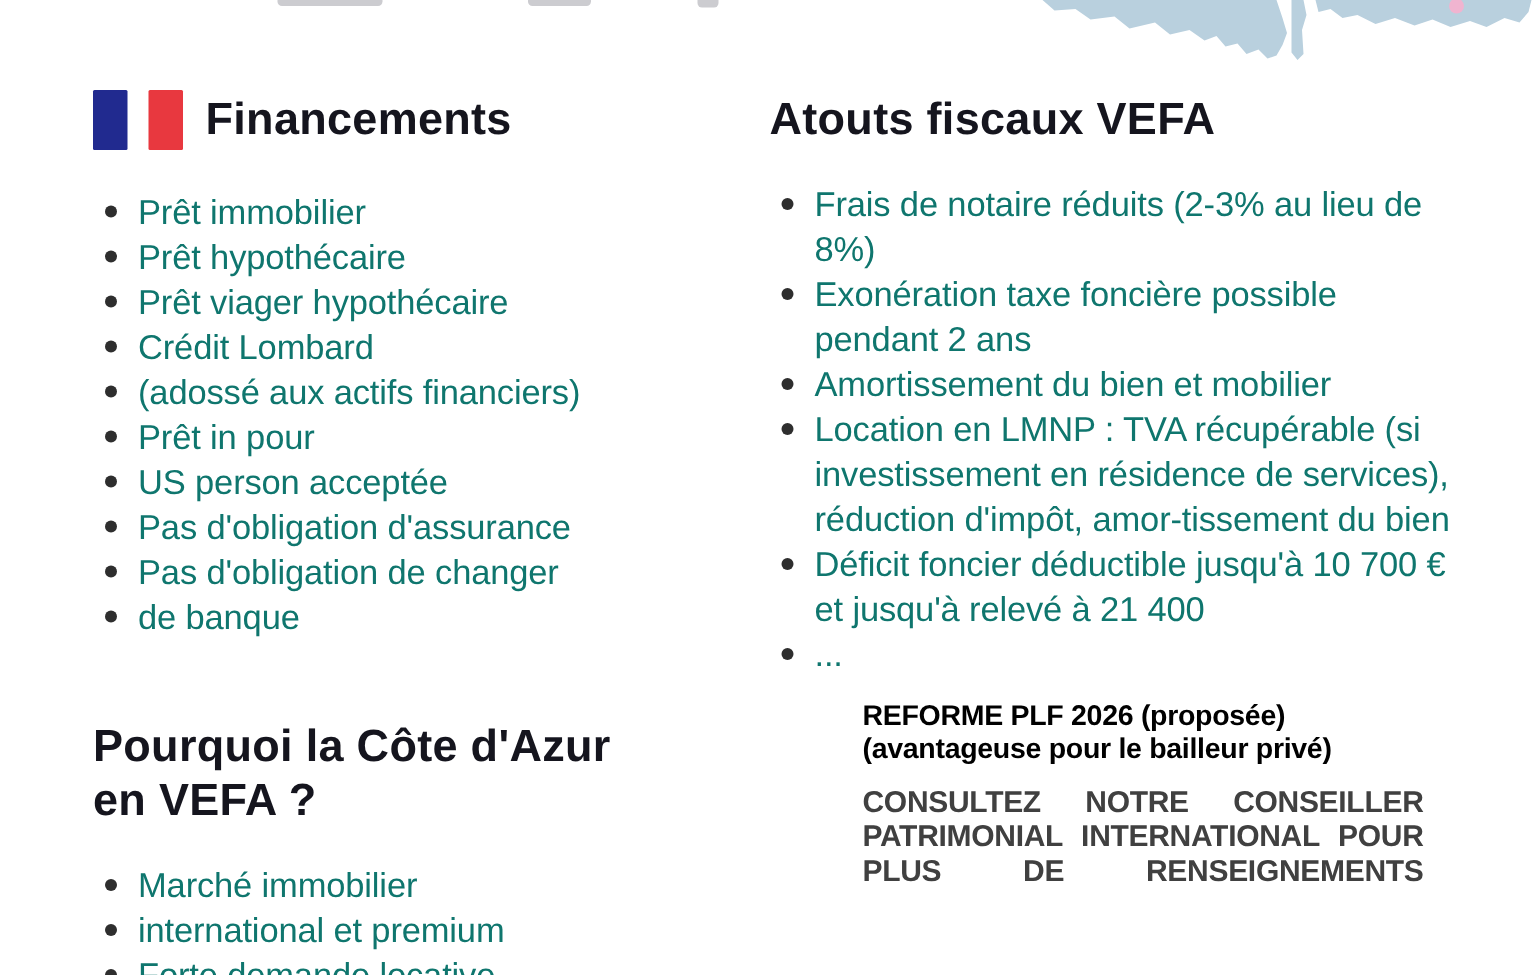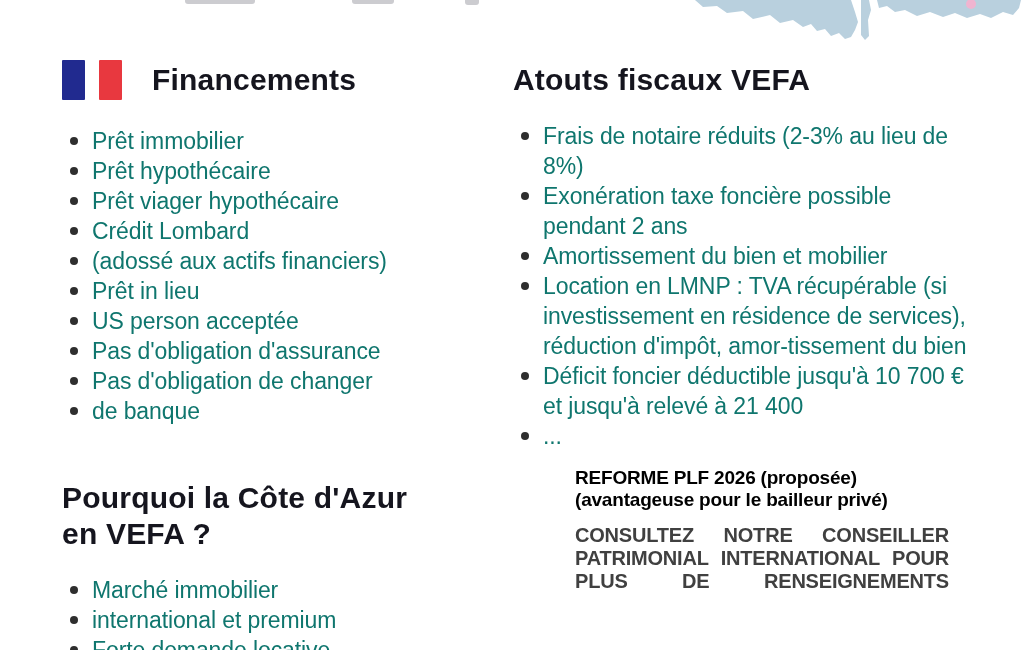--- a/index.html
+++ b/index.html
@@ -19,21 +19,21 @@
   .frag.f2 { left: 352px; width: 42px; height: 4px; }
   .frag.f3 { left: 465px; width: 14px; height: 5px; }
 
   
   .map-wrap { position: absolute; left: 655px; top: 0; width: 370px; height: 50px; }
 
   
   .col-left  { position: absolute; left: 62px;  top: 57px; width: 425px; }
   .col-right { position: absolute; left: 513px; top: 57px; width: 462px; }
 
-  .heading-row { display: flex; align-items: center; gap: 30px; height: 46px; }
+  .heading-row { display: flex; align-items: center; gap: 15px; height: 46px; }
   .flag { display: flex; gap: 14px; height: 40px; }
   .flag .bar { width: 23px; height: 40px; border-radius: 1px; }
   h2.sec-title {
     font-size: 30px;
     font-weight: bold;
     color: #15151e;
     letter-spacing: 0.2px;
     line-height: 36px;
   }
   .col-right h2.sec-title { margin-top: 5px; }
@@ -117,21 +117,21 @@
         <li>
         <span class="dot"></span>
         <span class="li-text">Crédit Lombard</span>
       </li>
         <li>
         <span class="dot"></span>
         <span class="li-text">(adossé aux actifs financiers)</span>
       </li>
         <li>
         <span class="dot"></span>
-        <span class="li-text">Prêt in lieu</span>
+        <span class="li-text">Prêt in pour</span>
       </li>
         <li>
         <span class="dot"></span>
         <span class="li-text">US person acceptée</span>
       </li>
         <li>
         <span class="dot"></span>
         <span class="li-text">Pas d'obligation d'assurance</span>
       </li>
         <li>

